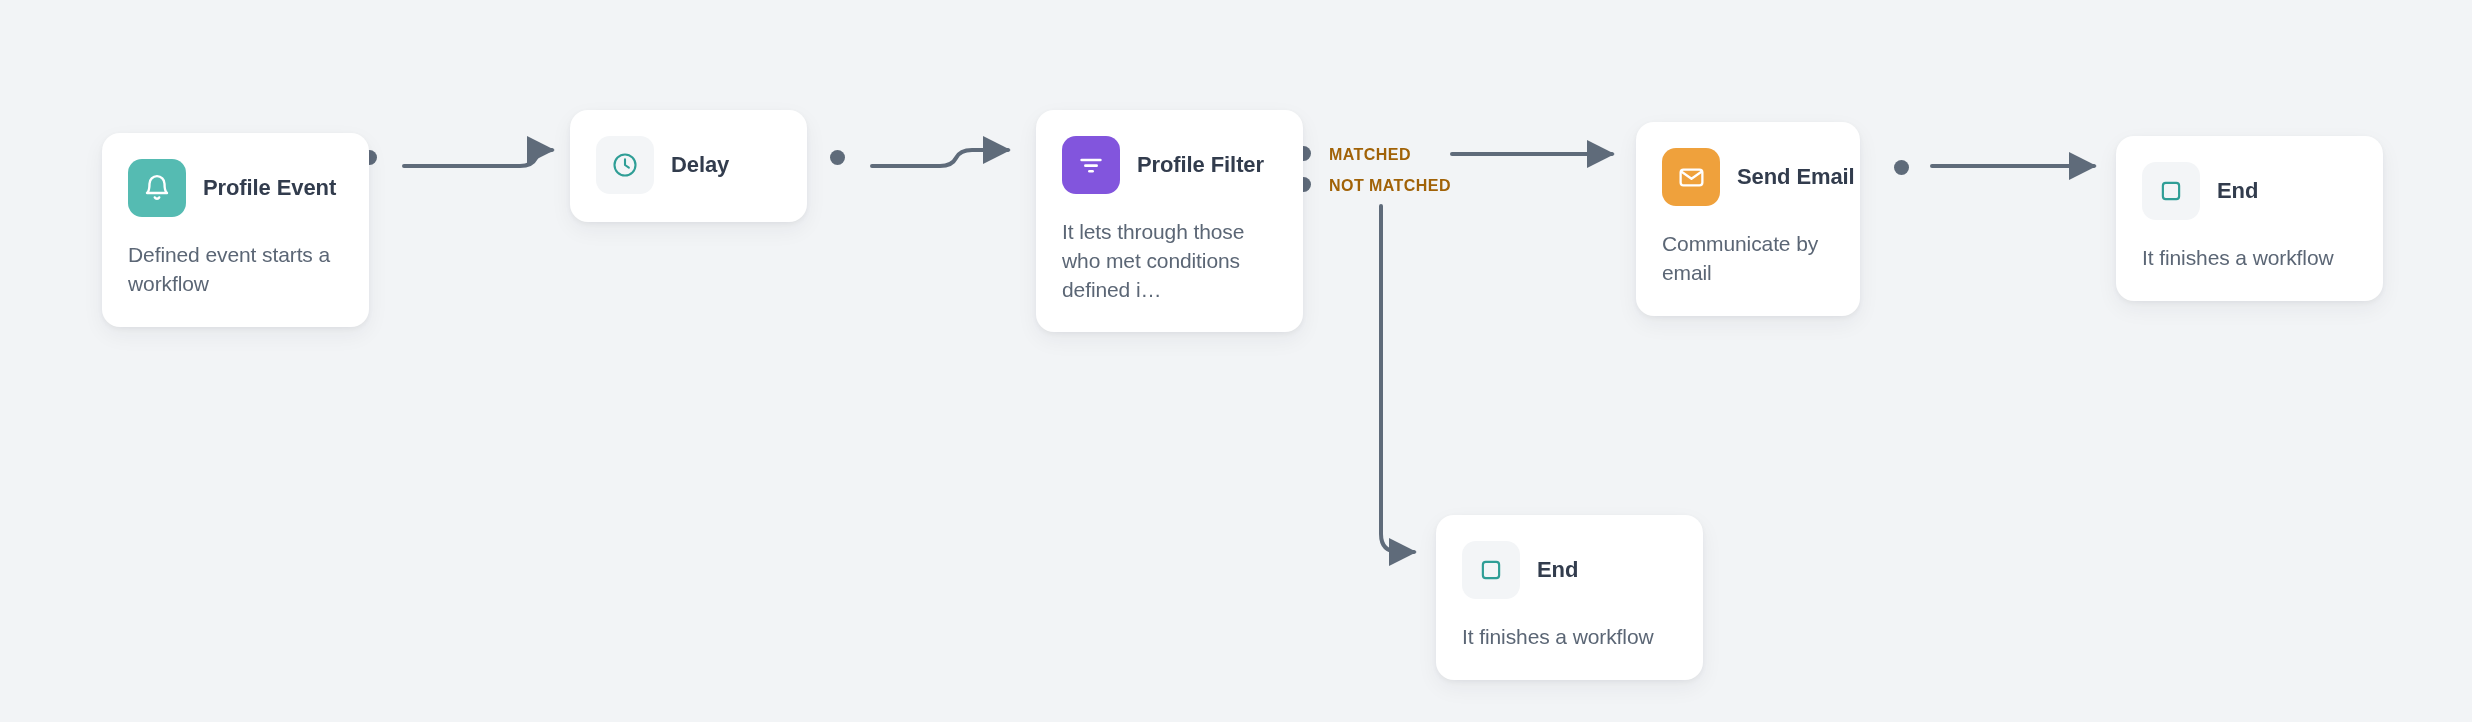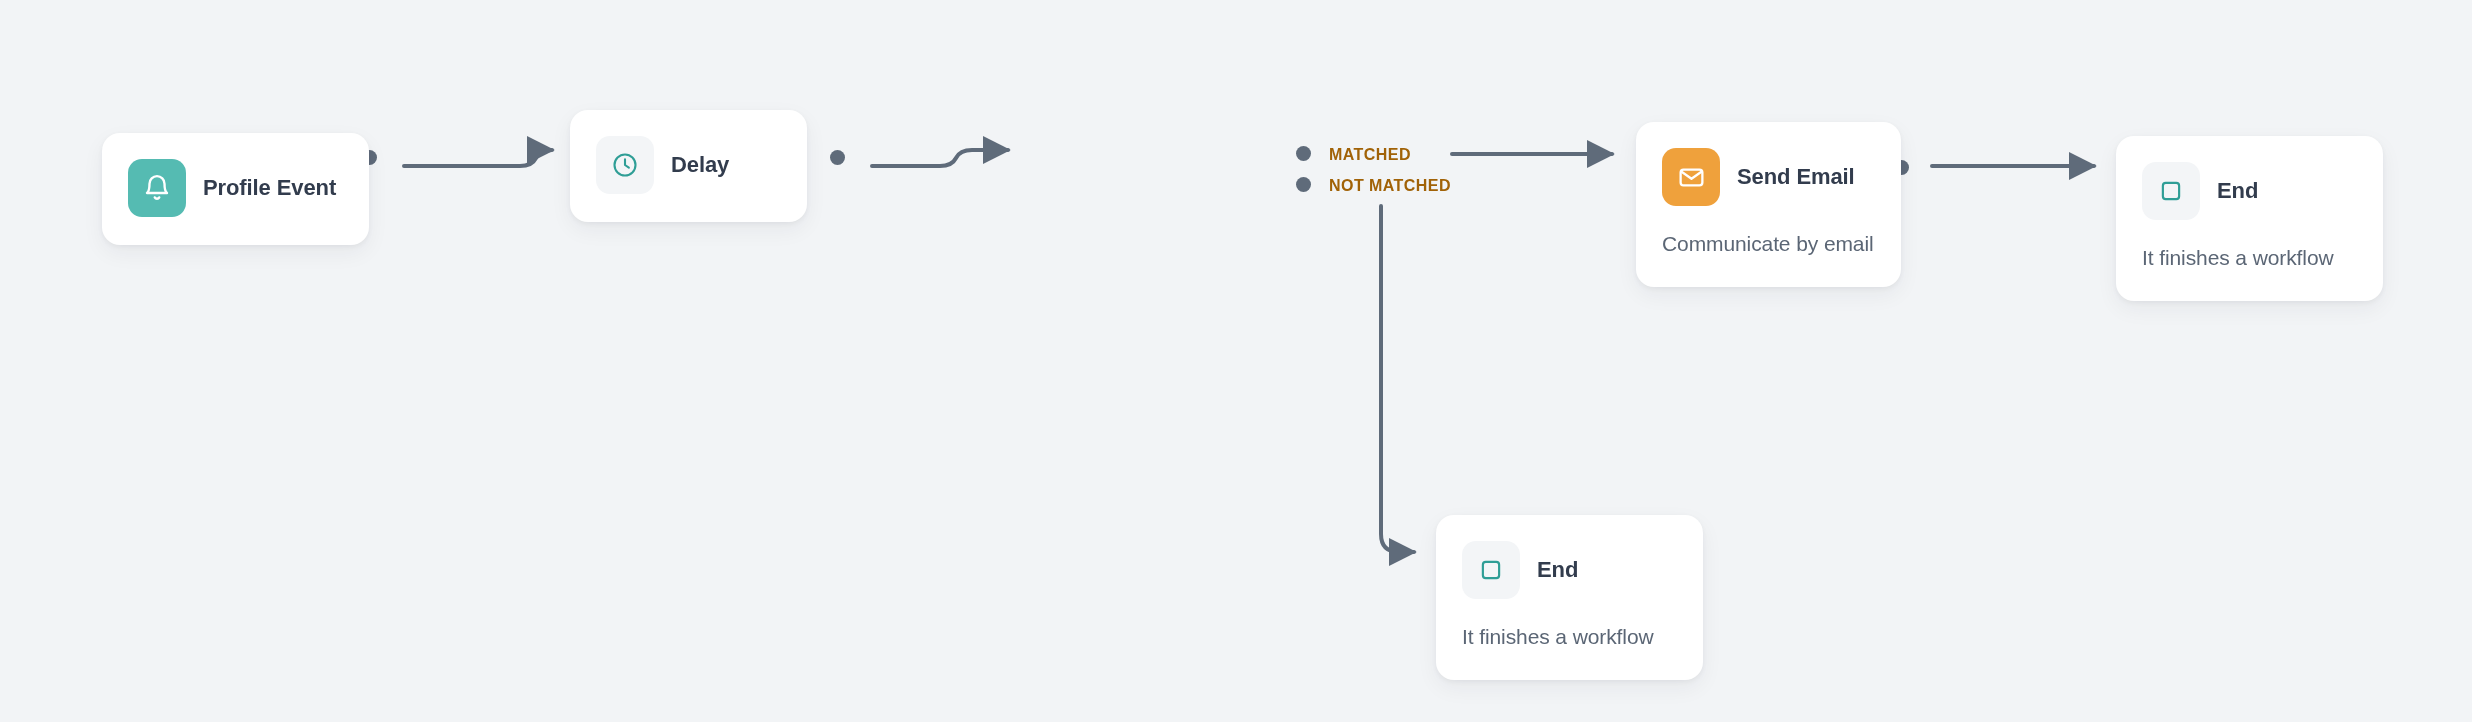--- a/index.html
+++ b/index.html
@@ -84,21 +84,21 @@
     font-weight: bold;
     letter-spacing: 0.45px;
     color: #a16207;
     white-space: nowrap;
   }
 
   
   #node-profile-event { left: 102px;  top: 133px; width: 267px; }
   #node-delay         { left: 570px;  top: 110px; width: 237px; }
   #node-profile-filter{ left: 1036px; top: 110px; width: 267px; }
-  #node-send-email    { left: 1636px; top: 122px; width: 265px; }
+  #node-send-email    { left: 1636px; top: 122px; width: 224px; }
   #node-end-top       { left: 2116px; top: 136px; width: 267px; }
   #node-end-bottom    { left: 1436px; top: 515px; width: 267px; }
 </style>
 </head>
 <body>
 
 <div id="canvas">
 
   <svg id="edges" viewBox="0 0 2472 722" width="2472" height="722">
     <defs>
@@ -131,34 +131,48 @@
   <div class="node" id="node-profile-event">
     <div class="node-head">
       <div class="node-icon" style="background:#55bbb2;">
         <svg width="30" height="30" viewBox="0 0 24 24" fill="none" stroke="#ffffff" stroke-width="1.9" stroke-linecap="round" stroke-linejoin="round">
           <path d="M18 8.5a6 6 0 1 0-12 0c0 6-2 7.5-2 7.5h16s-2-1.5-2-7.5z"></path>
           <path d="M10.2 19.5a2 2 0 0 0 3.6 0"></path>
         </svg>
       </div>
       <div class="node-title">Profile Event</div>
     </div>
+    <div class="node-desc">Defined event starts a workflow</div>
   </div>
 
   <div class="node" id="node-delay">
     <div class="node-head">
       <div class="node-icon plain">
         <svg width="28" height="28" viewBox="0 0 24 24" fill="none" stroke="#2f9e96" stroke-width="1.8" stroke-linecap="round" stroke-linejoin="round">
           <circle cx="12" cy="12" r="9"></circle>
           <path d="M12 7.2 V12 L15.3 14.2"></path>
         </svg>
       </div>
       <div class="node-title">Delay</div>
     </div>
   </div>
 
+  <div class="node" id="node-profile-filter">
+    <div class="node-head">
+      <div class="node-icon" style="background:#8255dd;">
+        <svg width="30" height="30" viewBox="0 0 24 24" fill="none" stroke="#ffffff" stroke-width="2.1" stroke-linecap="round">
+          <path d="M4.5 8 H19.5"></path>
+          <path d="M7.5 12.5 H16.5"></path>
+          <path d="M10.7 17 H13.3"></path>
+        </svg>
+      </div>
+      <div class="node-title">Profile Filter</div>
+    </div>
+    <div class="node-desc">It lets through those who met conditions defined i…</div>
+  </div>
 
   <div class="node" id="node-send-email">
     <div class="node-head">
       <div class="node-icon" style="background:#efa13c;">
         <svg width="29" height="29" viewBox="0 0 24 24" fill="none" stroke="#ffffff" stroke-width="1.9" stroke-linecap="round" stroke-linejoin="round">
           <rect x="3" y="5.5" width="18" height="13" rx="2.4"></rect>
           <path d="M3.8 7.2 L12 13 L20.2 7.2"></path>
         </svg>
       </div>
       <div class="node-title">Send Email</div>

